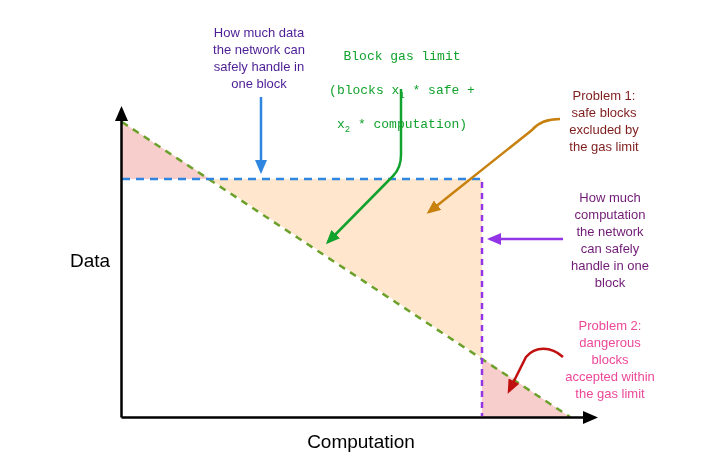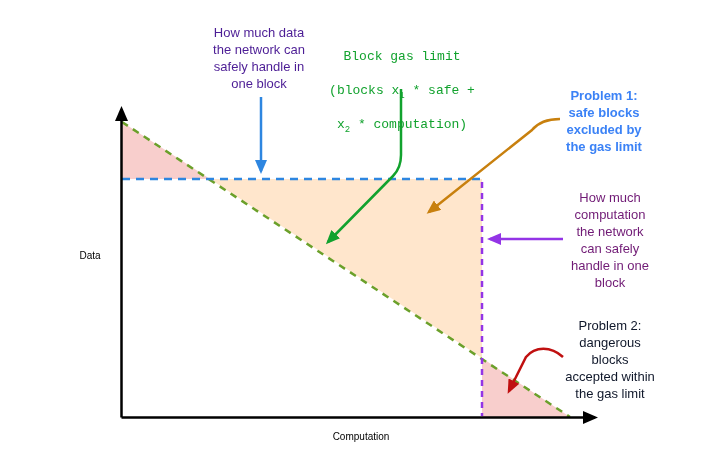--- a/index.html
+++ b/index.html
@@ -14,30 +14,30 @@
   .ann{
     position:absolute;
     font-size:13px;
     line-height:1.31;
     text-align:center;
     white-space:pre-line;
   }
   .ann sub{font-size:9px;line-height:0;}
   .axis-label{
     position:absolute;
-    font-size:10px;
+    font-size:19px;
     color:#000000;
     text-align:center;
     white-space:nowrap;
   }
   .c-blue  {color:#4c1d95;}
   .c-green {color:#12A22E;}
-  .c-orange{color:#3b82f6;font-weight:bold;}
+  .c-orange{color:#7f1d1d;}
   .c-purple{color:#701a75;}
-  .c-red   {color:#0f172a;}
+  .c-red   {color:#ec4899;}
 </style>
 </head>
 <body>
 
 <div id="stage">
 
   <svg id="diagram-svg" width="722" height="467" viewBox="0 0 722 467">
     <defs>
       <marker id="ah-black" markerUnits="userSpaceOnUse" markerWidth="15" markerHeight="13" viewBox="0 0 15 13" refX="12" refY="6.5" orient="auto">
         <path d="M0,0 L15,6.5 L0,13 Z" fill="#000000"></path>

